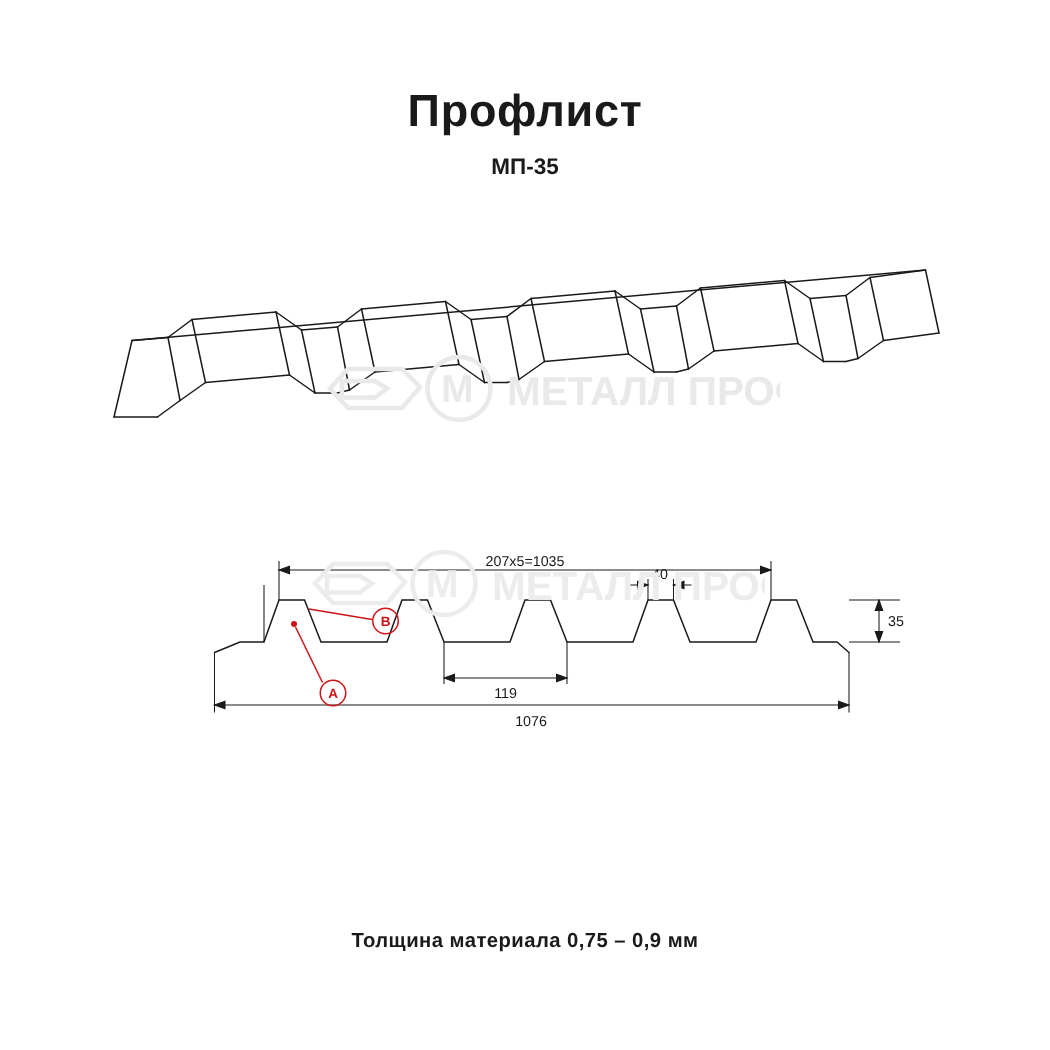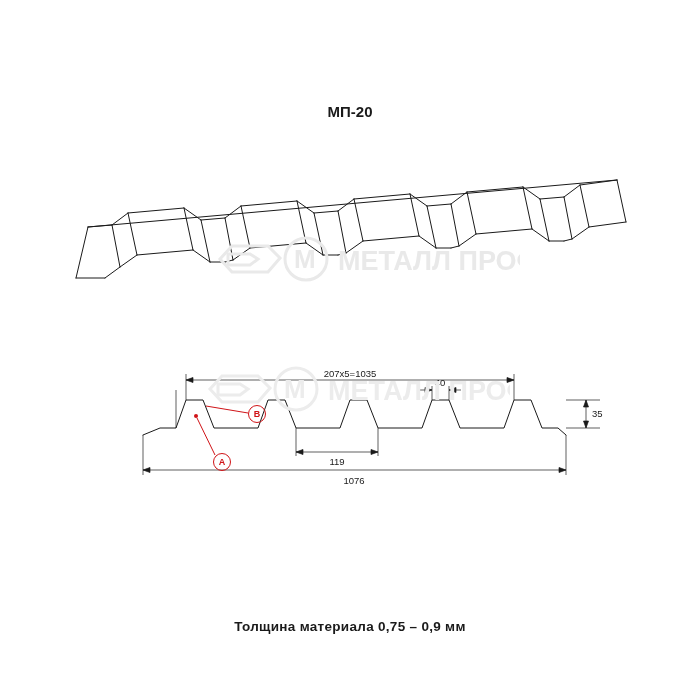--- a/index.html
+++ b/index.html
@@ -87,21 +87,22 @@
     font-size: 9px;
     fill: #d01317;
     font-weight: bold;
   }
 </style>
 </head>
 <body>
 
 <div class="page">
 
-  <div class="subtitle">МП-20</div>
+  <div class="title">Профлист</div>
+  <div class="subtitle">МП-35</div>
 
   <div class="iso-wrap">
     <svg width="700" height="180" viewBox="0 0 700 180">
       <g class="ln" stroke-linejoin="round" stroke-linecap="round">
 
         <path d="M88,77 L617,30"></path>
 
         <path d="M76,128 L105,128"></path>
 
         <path d="M76,128 L88,77"></path>

